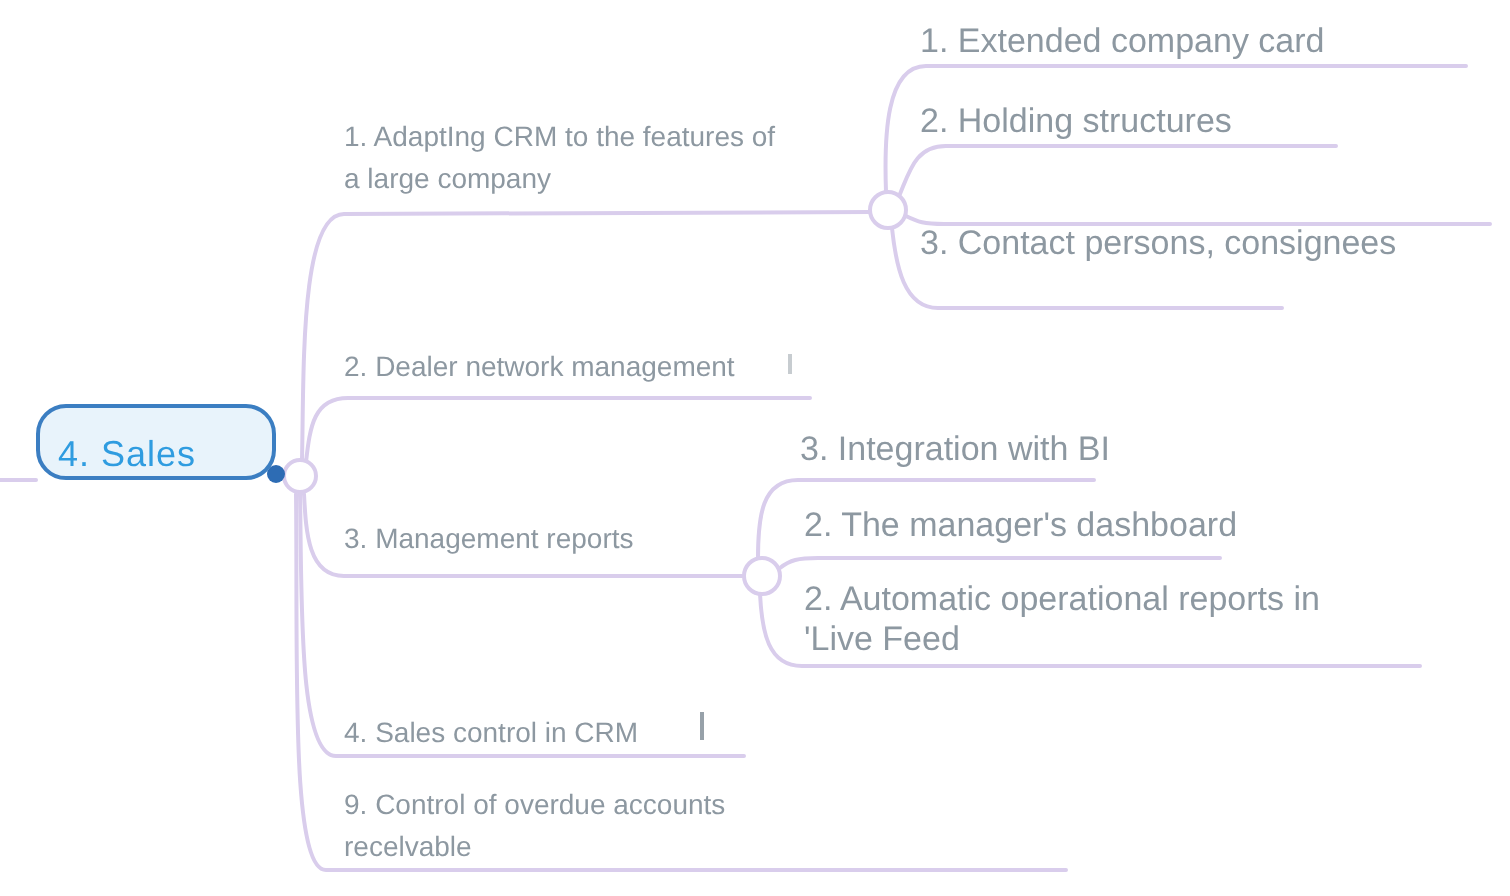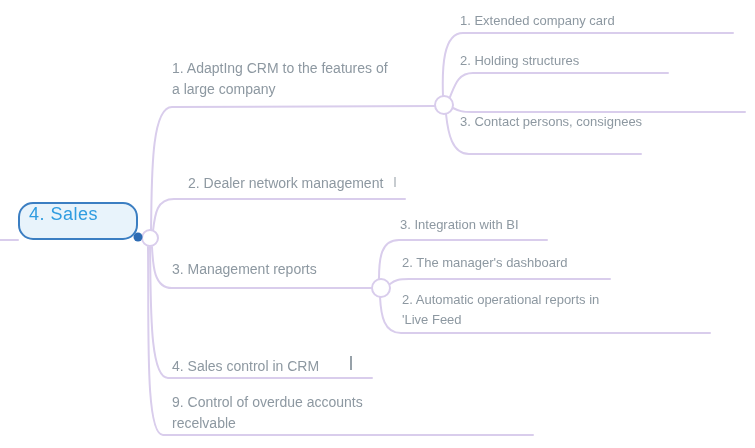--- a/index.html
+++ b/index.html
@@ -26,30 +26,30 @@
   .conn-circle{fill:#ffffff;stroke:var(--branch-line);stroke-width:2;}
   .dot{fill:var(--dot-blue);}
   .label{
     position:absolute;
     color:var(--text-gray);
     font-size:14px;
     line-height:21px;
     white-space:nowrap;
     cursor:default;
   }
-  .label.small{font-size:13px;line-height:20px;}
+  .label.small{font-size:17px;line-height:20px;}
   .root-box{
     position:absolute;
     left:18px;top:202px;
     width:120px;height:38px;
     background:var(--box-fill);
     border:2px solid var(--box-border);
     border-radius:15px;
     box-sizing:border-box;
-    display:flex;align-items:flex-start;
+    display:flex;align-items:flex-end;
     padding-left:9px;
   }
   .root-box .root-label{
     color:var(--accent-blue);
     font-size:18px;
     letter-spacing:0.5px;
   }
   .cursor-bar{position:absolute;background:var(--cursor-gray);}
   .tick-bar{position:absolute;background:var(--tick-gray);}
 </style>
@@ -96,21 +96,21 @@
   <div class="label small" style="left:460px;top:11px;">
     <div>1. Extended company card</div>
   </div>
   <div class="label small" style="left:460px;top:51px;">
     <div>2. Holding structures</div>
   </div>
   <div class="label small" style="left:460px;top:90px;margin-top:22px;">
     <div>3. Contact persons, consignees</div>
   </div>
 
-  <div class="label" style="left:172px;top:173px;margin-left:16px;">
+  <div class="label" style="left:172px;top:173px;">
     <div>2. Dealer network management</div>
   </div>
   <div class="tick-bar" style="left:394px;top:177px;width:2px;height:10px;"></div>
 
   <div class="label" style="left:172px;top:259px;">
     <div>3. Management reports</div>
   </div>
 
   <div class="label small" style="left:400px;top:215px;">
     <div>3. Integration with BI</div>

